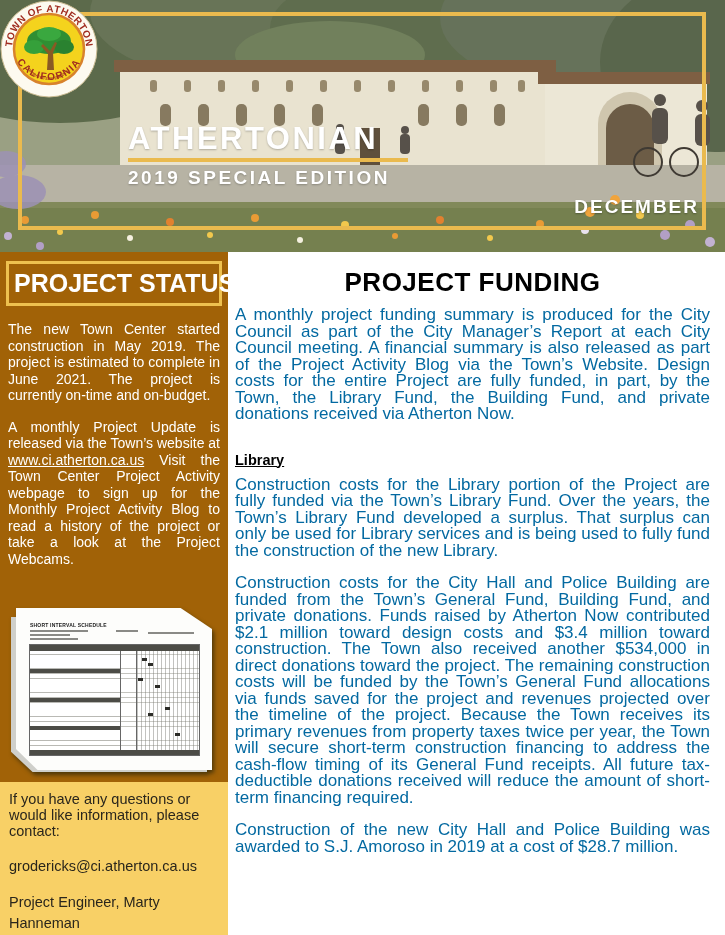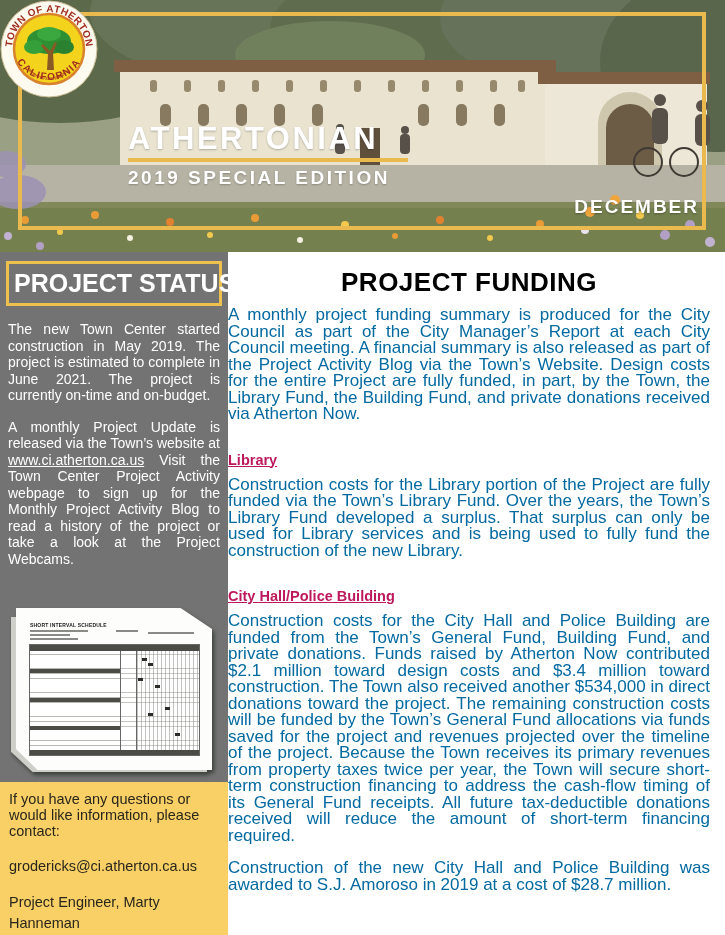--- a/index.html
+++ b/index.html
@@ -15,21 +15,21 @@
   .seal{position:absolute;left:17px;top:122px;width:98px;height:98px;}
   .title-block{position:absolute;left:128px;top:123px;color:#fff;line-height:1;}
   .t1{font-size:31px;font-weight:bold;letter-spacing:2.5px;text-shadow:0 1px 2px rgba(0,0,0,.25);}
   .rule{width:280px;height:4px;background:#eaba4e;margin:4px 0 5px;}
   .t2{font-size:31px;font-weight:bold;letter-spacing:6px;text-shadow:0 1px 2px rgba(0,0,0,.25);}
   .t3{font-size:19px;font-weight:bold;letter-spacing:2.5px;margin-top:6px;text-shadow:0 1px 2px rgba(0,0,0,.25);}
   .december{position:absolute;right:26px;top:196px;font-size:19px;font-weight:bold;
             letter-spacing:2px;color:#fff;text-shadow:0 1px 2px rgba(0,0,0,.3);text-align:center;}
 
   
-  .sidebar{position:absolute;left:0;top:252px;width:228px;height:545px;background:#737373;color:#fff;}
+  .sidebar{position:absolute;left:0;top:252px;width:228px;height:545px;background:#a16207;color:#fff;}
   .status-box{margin:9px 6px 0;border:3px solid #eec14f;padding:2px 5px 3px;
               font-size:25px;font-weight:bold;line-height:34px;white-space:nowrap;}
   .sidebar p{margin:15px 8px 0;font-size:14px;line-height:16.5px;text-align:justify;}
   .wlink{color:#fff;text-decoration:underline;cursor:pointer;}
 
   .sched{position:absolute;left:16px;top:356px;width:196px;height:162px;
          filter:drop-shadow(2px 3px 2px rgba(10,20,10,.55));}
   .sheet-back{position:absolute;left:-5px;top:9px;width:196px;height:155px;background:#cfcfca;
          clip-path:polygon(0 0,84% 0,100% 13%,100% 100%,11% 100%,0 87%);}
   .sheet{position:absolute;inset:0;background:#fdfdfb;
@@ -49,24 +49,24 @@
 
   
   .contact{position:absolute;left:0;top:782px;width:228px;height:153px;background:#f8d066;
            color:#2a261c;box-sizing:border-box;padding:9px 9px 0;font-size:14.5px;}
   .c-intro{margin:0 0 17px;line-height:16px;}
   .c-name{margin:0;line-height:21px;}
   .c-mail{margin:0 0 15px;line-height:21px;}
 
   
   .main{position:absolute;left:228px;top:252px;width:497px;height:683px;background:#fff;
-        box-sizing:border-box;padding:2px 15px 0 0;}
+        box-sizing:border-box;padding:2px 15px 0 7px;}
   .main h1{margin:13px 0 9px;text-align:center;font-size:26px;letter-spacing:.5px;color:#000;}
   .main p{margin:0 0 16px;font-size:17px;line-height:16.5px;text-align:justify;color:#0369a1;}
-  .main h2{margin:29px 0 9px;font-size:14.5px;font-weight:bold;text-decoration:underline;color:#be185d;}
+  .main h2{margin:29px 0 9px;font-size:14.5px;font-weight:bold;text-decoration:underline;color:#000000;}
 </style>
 </head>
 <body>
 
 <div class="page">
 
   <div class="header">
     <svg width="725" height="252" viewBox="0 0 725 252" aria-hidden="true">
       <defs>
         <rect id="wu" width="7" height="12" rx="3" fill="#97896c"></rect>
@@ -233,18 +233,17 @@
 
   </div>
 
   <main class="main">
     <h1>PROJECT FUNDING</h1>
     <p>A monthly project funding summary is produced for the City Council as part of the City Manager’s Report at each City Council meeting. A financial summary is also released as part of the Project Activity Blog via the Town’s Website. Design costs for the entire Project are fully funded, in part, by the Town, the Library Fund, the Building Fund, and private donations received via Atherton Now.</p>
 
     <h2>Library</h2>
     <p>Construction costs for the Library portion of the Project are fully funded via the Town’s Library Fund. Over the years, the Town’s Library Fund developed a surplus. That surplus can only be used for Library services and is being used to fully fund the construction of the new Library.</p>
 
-    <h2>City Hall/Police Building</h2>
     <p>Construction costs for the City Hall and Police Building are funded from the Town’s General Fund, Building Fund, and private donations. Funds raised by Atherton Now contributed $2.1 million toward design costs and $3.4 million toward construction. The Town also received another $534,000 in direct donations toward the project. The remaining construction costs will be funded by the Town’s General Fund allocations via funds saved for the project and revenues projected over the timeline of the project. Because the Town receives its primary revenues from property taxes twice per year, the Town will secure short-term construction financing to address the cash-flow timing of its General Fund receipts. All future tax-deductible donations received will reduce the amount of short-term financing required.</p>
     <p>Construction of the new City Hall and Police Building was awarded to S.J. Amoroso in 2019 at a cost of $28.7 million.</p>
   </main>
 
 </div>
 
 </body></html>

